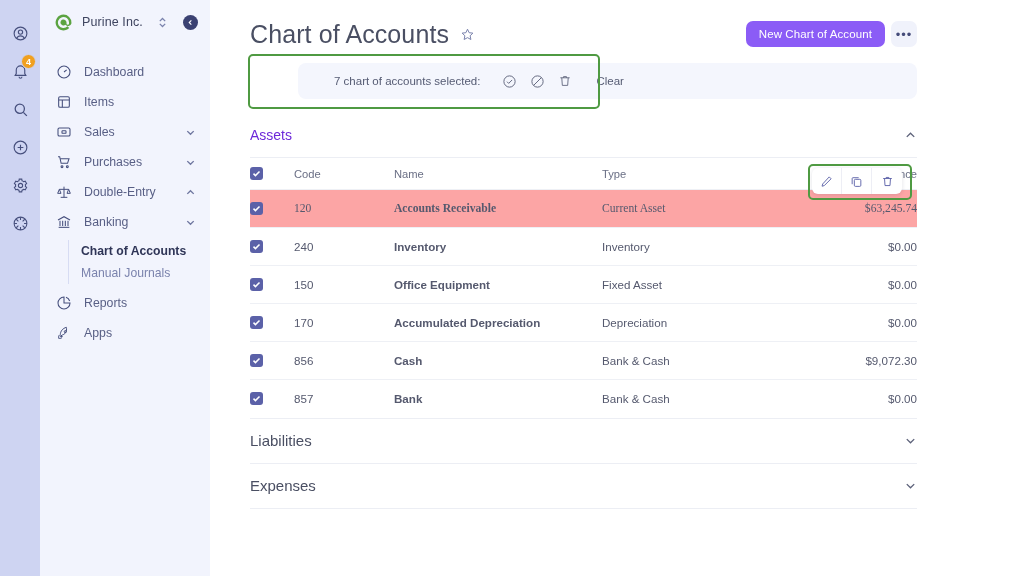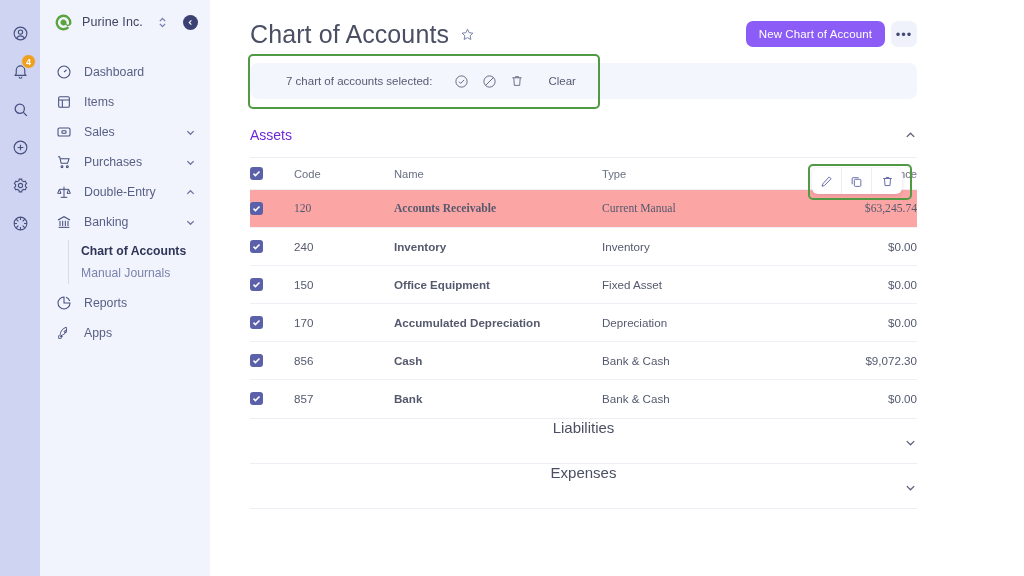--- a/index.html
+++ b/index.html
@@ -92,21 +92,21 @@
     letter-spacing: .1px;
   }
   .btn-more {
     width: 26px; height: 26px; border-radius: 7px; background: #f0f2fb;
     color: #454c7a; border: none; cursor: pointer;
     display: flex; align-items: center; justify-content: center;
     font-size: 13px; letter-spacing: 1px; line-height: 1;
   }
 
   
-  .selbar-wrap { margin-top: 9px; position: relative; }
+  .selbar-wrap { margin-top: 9px; position: relative; padding-left: 48px; }
   .selbar {
     background: #f4f6fd; border-radius: 8px; height: 36px;
     display: flex; align-items: center; padding-left: 36px; gap: 0;
   }
   .selbar-text { font-size: 11.5px; color: #555b73; white-space: nowrap; }
   .selbar-icons { display: flex; align-items: center; gap: 13px; margin-left: 22px; }
   .selbar-ico { color: #5c6179; display: flex; cursor: pointer; }
   .selbar-clear {
     font-size: 11.5px; color: #555b73; margin-left: 24px; cursor: pointer;
   }
@@ -160,21 +160,21 @@
   }
   .row-act {
     width: 30px; height: 26px; display: flex; align-items: center;
     justify-content: center; color: #5b61a8; cursor: pointer;
     border-right: 1px solid #edeef5;
   }
   .row-act:last-child { border-right: none; }
   .hl-actions { left: 808px; top: 164px; width: 104px; height: 36px; position: absolute; }
 
   .collapsed-sec {
-    display: flex; align-items: center; height: 44px; cursor: pointer; flex-direction: column;
+    display: flex; align-items: center; height: 44px; cursor: pointer;
   }
   .collapsed-title { font-size: 15px; color: #4a4f63; }
 </style>
 </head>
 <body>
 
 <div class="app">
 
   <div class="rail">
     <div class="rail-btn">
@@ -418,21 +418,21 @@
           <tr class="row-hl">
             <td class="col-check">
               <span class="cbx">
                 <svg width="9" height="9" viewBox="0 0 12 12" fill="none" stroke="#fff" stroke-width="2">
                     <path d="M2 6.2l2.6 2.6L10 3.4"></path>
                   </svg>
               </span>
             </td>
             <td class="col-code">120</td>
             <td class="col-name cell-name">Accounts Receivable</td>
-            <td class="col-type">Current Manual</td>
+            <td class="col-type">Current Asset</td>
             <td class="col-bal">$63,245.74</td>
           </tr>
           <tr>
             <td class="col-check">
               <span class="cbx">
                 <svg width="9" height="9" viewBox="0 0 12 12" fill="none" stroke="#fff" stroke-width="2">
                     <path d="M2 6.2l2.6 2.6L10 3.4"></path>
                   </svg>
               </span>
             </td>

